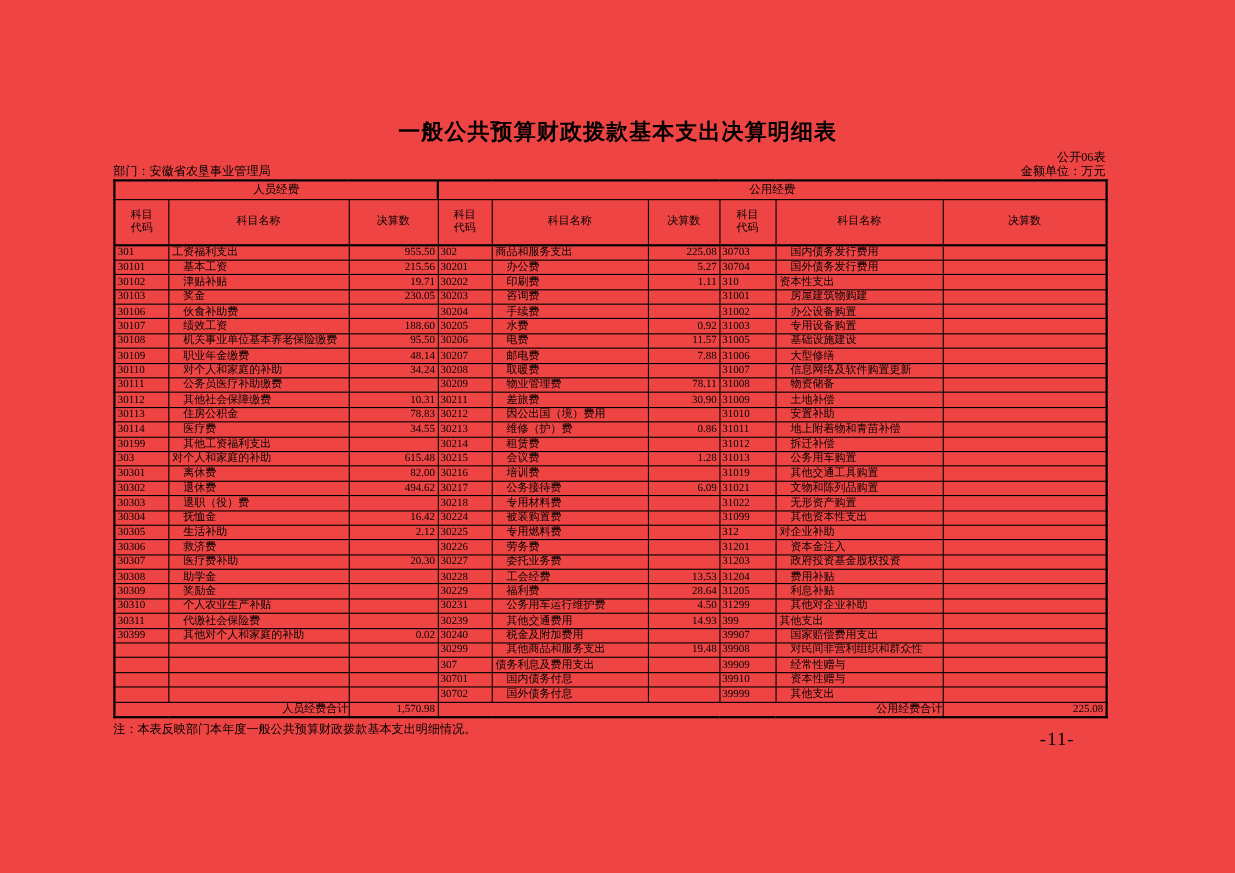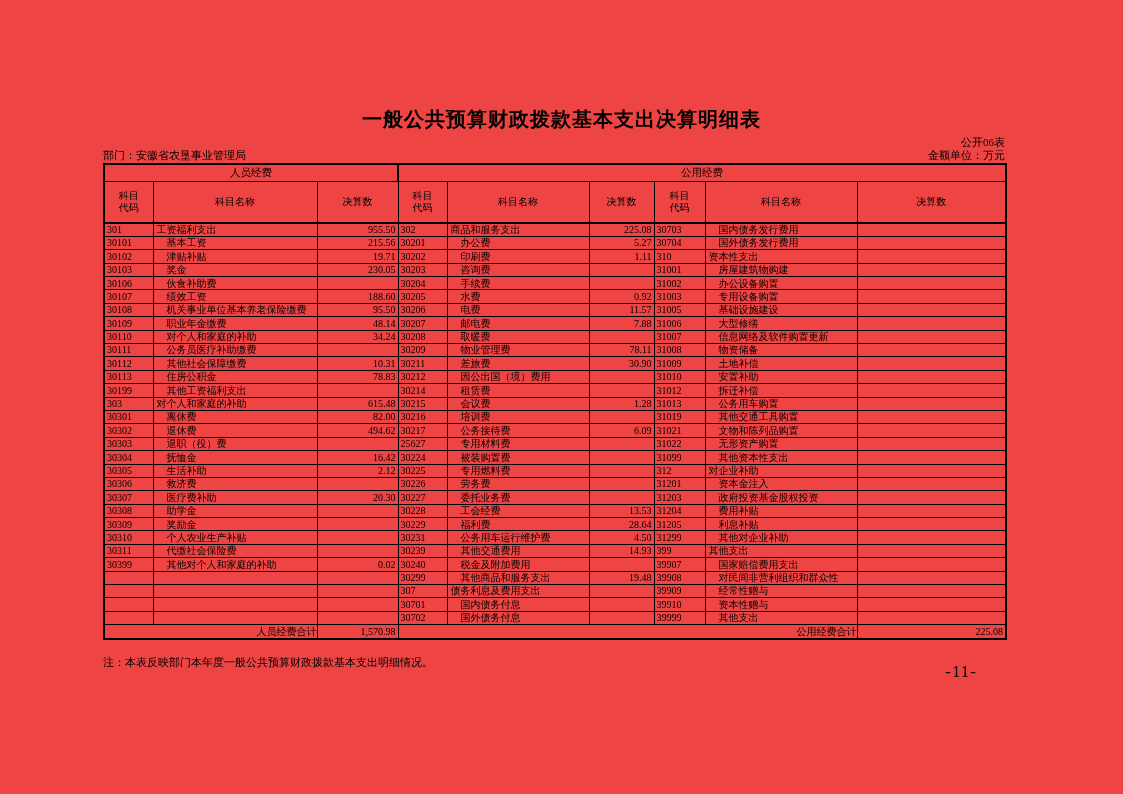--- a/index.html
+++ b/index.html
@@ -236,20 +236,31 @@
           <td class="name child">住房公积金</td>
           <td class="num">78.83</td>
           <td class="code grp-divider">30212</td>
           <td class="name child">因公出国（境）费用</td>
           <td class="num"></td>
           <td class="code">31010</td>
           <td class="name child">安置补助</td>
           <td class="num"></td>
         </tr>
         <tr>
+          <td class="code">30114</td>
+          <td class="name child">医疗费</td>
+          <td class="num">34.55</td>
+          <td class="code grp-divider">30213</td>
+          <td class="name child">维修（护）费</td>
+          <td class="num">0.86</td>
+          <td class="code">31011</td>
+          <td class="name child">地上附着物和青苗补偿</td>
+          <td class="num"></td>
+        </tr>
+        <tr>
           <td class="code">30199</td>
           <td class="name child">其他工资福利支出</td>
           <td class="num"></td>
           <td class="code grp-divider">30214</td>
           <td class="name child">租赁费</td>
           <td class="num"></td>
           <td class="code">31012</td>
           <td class="name child">拆迁补偿</td>
           <td class="num"></td>
         </tr>
@@ -283,21 +294,21 @@
           <td class="name child">公务接待费</td>
           <td class="num">6.09</td>
           <td class="code">31021</td>
           <td class="name child">文物和陈列品购置</td>
           <td class="num"></td>
         </tr>
         <tr>
           <td class="code">30303</td>
           <td class="name child">退职（役）费</td>
           <td class="num"></td>
-          <td class="code grp-divider">25627</td>
+          <td class="code grp-divider">30218</td>
           <td class="name child">专用材料费</td>
           <td class="num"></td>
           <td class="code">31022</td>
           <td class="name child">无形资产购置</td>
           <td class="num"></td>
         </tr>
         <tr>
           <td class="code">30304</td>
           <td class="name child">抚恤金</td>
           <td class="num">16.42</td>

